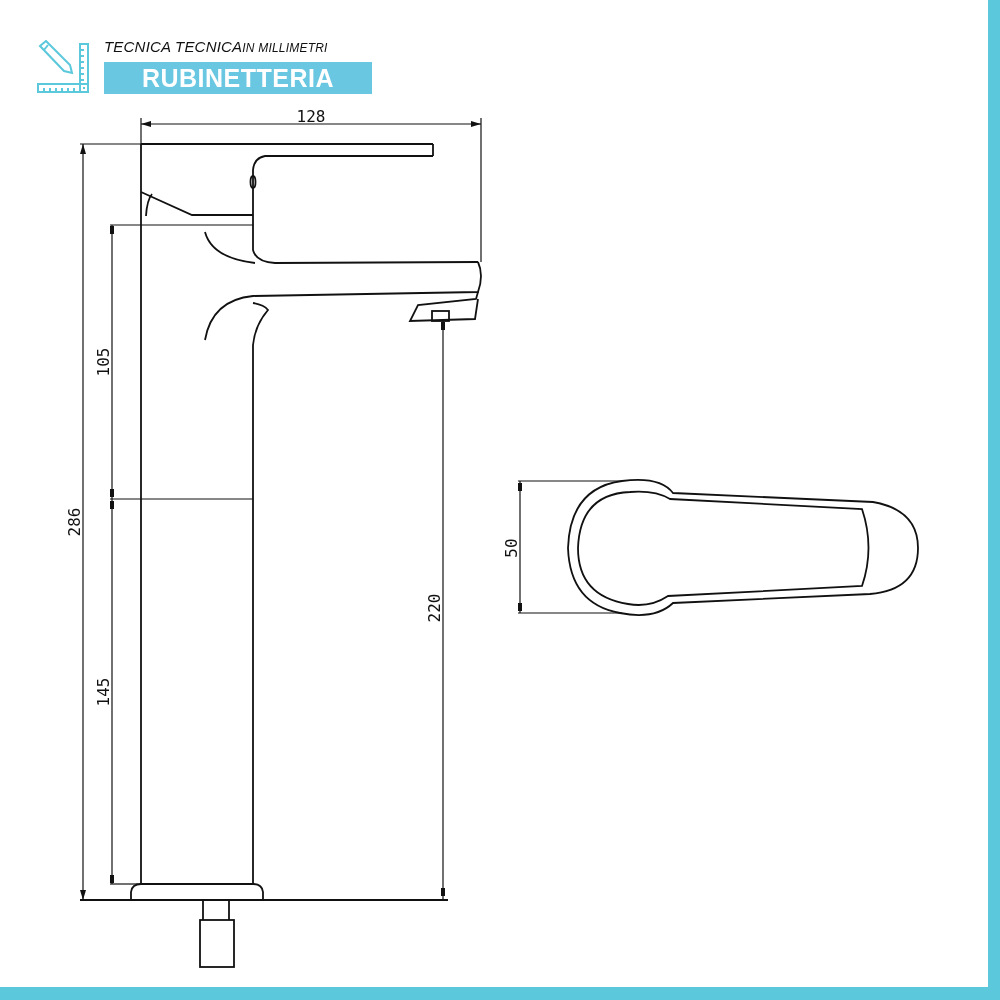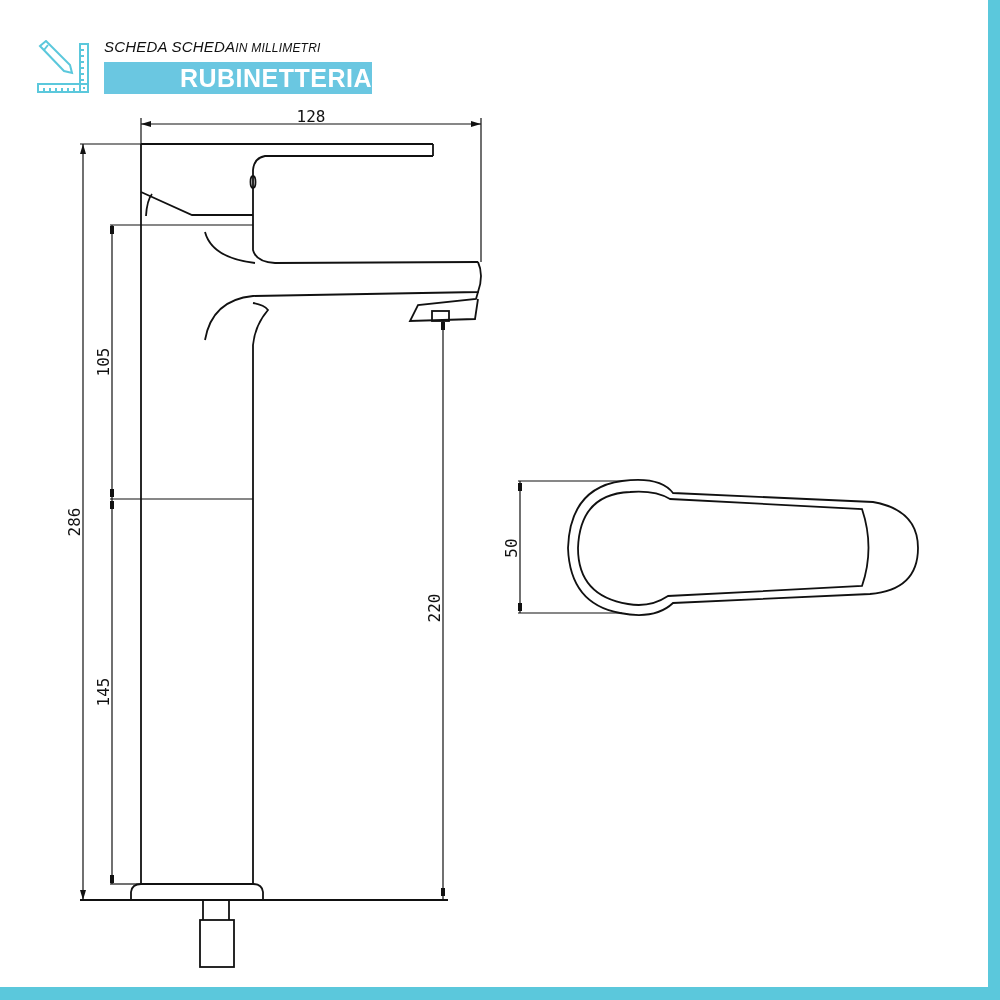--- a/index.html
+++ b/index.html
@@ -2,21 +2,21 @@
 <html><head>
   <meta charset="utf-8">
   <style>
     html, body { margin: 0; padding: 0; background: #ffffff; }
     body { width: 1000px; height: 1000px; position: relative; overflow: hidden; font-family: "Liberation Sans", sans-serif; }
     .frame-right { position: absolute; left: 988px; top: 0; width: 12px; height: 1000px; background: #5bc8dc; }
     .frame-bottom { position: absolute; left: 0; top: 987px; width: 1000px; height: 13px; background: #5bc8dc; }
     .header-icon { position: absolute; left: 36px; top: 40px; width: 56px; height: 56px; }
     .header-title { position: absolute; left: 104px; top: 38px; font-style: italic; font-size: 15px; color: #111; letter-spacing: 0.2px; white-space: nowrap; }
     .header-title .unit { font-size: 12px; }
-    .banner { position: absolute; left: 104px; top: 62px; width: 268px; height: 32px; background: #6ac7e1; color: #ffffff; font-weight: bold; font-size: 25px; text-align: right; line-height: 33px; letter-spacing: 0.5px; }
+    .banner { position: absolute; left: 104px; top: 62px; width: 268px; height: 32px; background: #6ac7e1; color: #ffffff; font-weight: bold; font-size: 25px; text-align: center; line-height: 33px; letter-spacing: 0.5px; }
     svg.drawing { position: absolute; left: 0; top: 0; }
     .dim { font-family: "DejaVu Sans Mono", monospace; font-size: 16px; fill: #111; }
   </style>
 </head>
 <body>
 
 <div class="frame-right"></div>
 <div class="frame-bottom"></div>
 
 <svg class="header-icon" viewBox="0 0 56 56" width="56" height="56">
@@ -35,21 +35,21 @@
       <line x1="14" y1="52" x2="14" y2="48"></line>
       <line x1="20" y1="52" x2="20" y2="48"></line>
       <line x1="26" y1="52" x2="26" y2="48"></line>
       <line x1="32" y1="52" x2="32" y2="48"></line>
       <line x1="38" y1="52" x2="38" y2="48"></line>
   </g>
   <rect x="47" y="47" width="2" height="2" fill="#5bc8dc"></rect>
 </svg>
 
 <div class="header-title">
-  <span>SCHEDA SCHEDA</span><span class="unit">IN MILLIMETRI</span>
+  <span>TECNICA TECNICA</span><span class="unit">IN MILLIMETRI</span>
 </div>
 <div class="banner">RUBINETTERIA</div>
 
 <svg class="drawing" width="1000" height="1000" viewBox="0 0 1000 1000">
   <g fill="none" stroke="#111" stroke-width="1.8">
 
     <line x1="141" y1="144" x2="141" y2="884"></line>
     <line x1="141" y1="144" x2="433" y2="144"></line>
     <line x1="433" y1="144" x2="433" y2="156"></line>
     <path d="M433 156 L265 156 Q254 158 253 170 L253 250 Q256 262 275 263 L478 262"></path>

